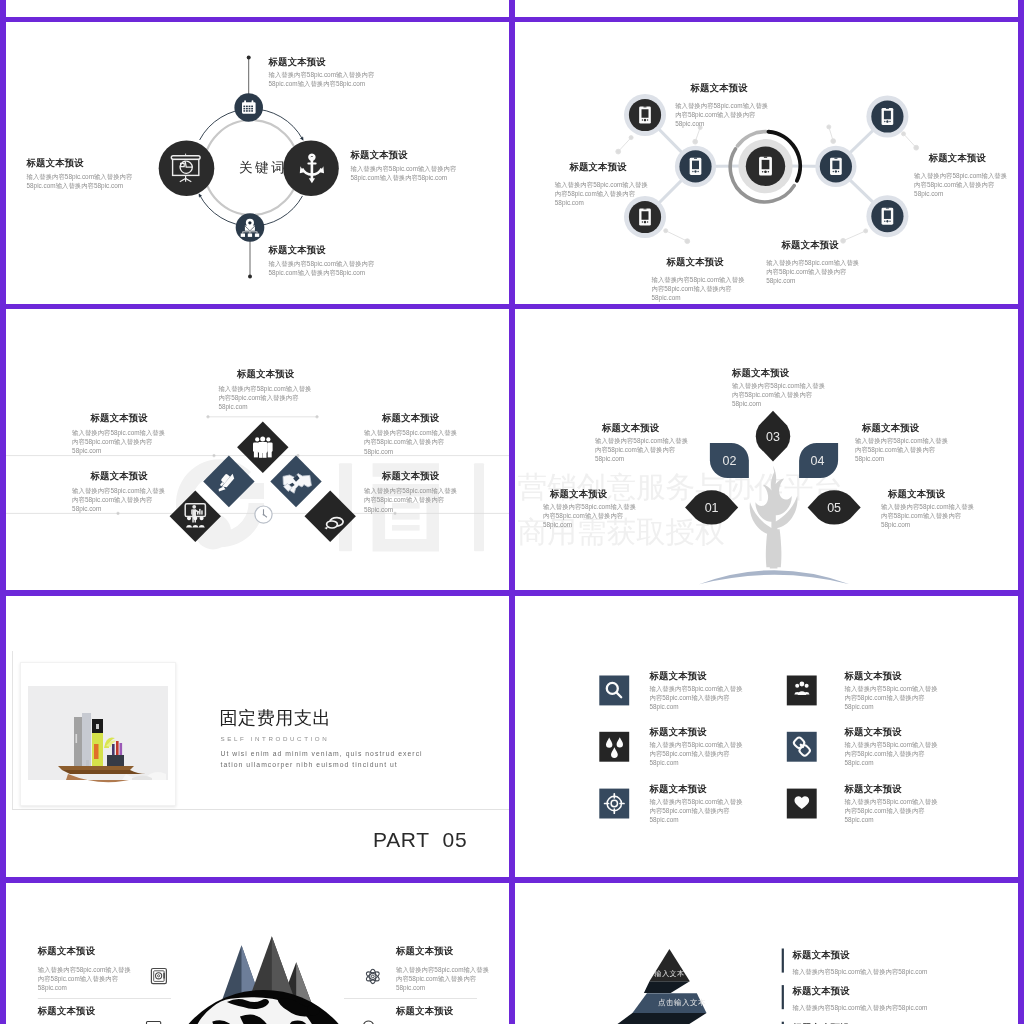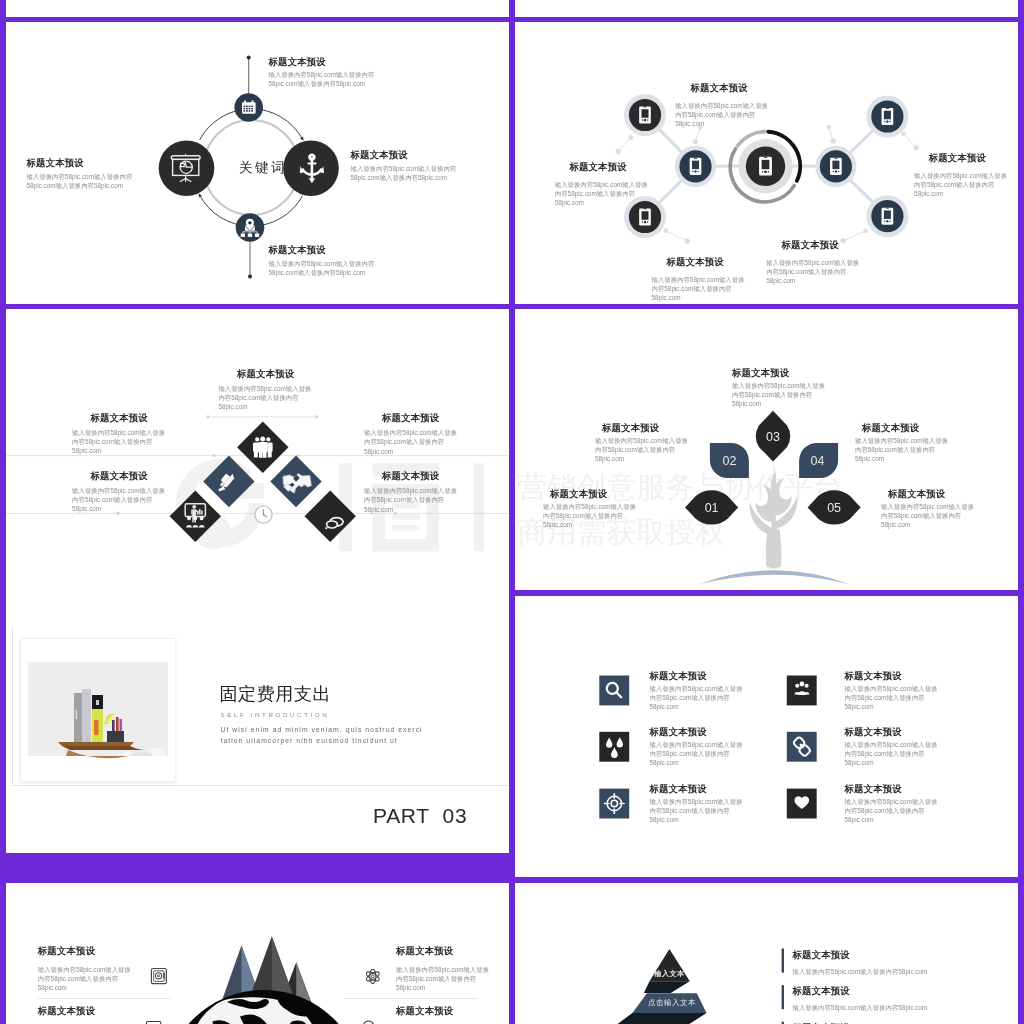--- a/index.html
+++ b/index.html
@@ -510,21 +510,21 @@
 </div>
 
 <div class="ttl" style="left:373px;top:179px;">标题文本预设</div>
 <div class="bdy" style="left:366px;top:193px;">
   <div>输入替换内容58pic.com输入替换</div>
         <div>内容58pic.com输入替换内容</div>
         <div>58pic.com</div>
 </div>
 </div>
 
-<div class="slide" style="left:6px;top:572px;width:503px;height:281px;">
+<div class="slide" style="left:6px;top:596px;width:503px;height:281px;">
 <div style="position:absolute;left:6px;top:55px;width:1px;height:158px;background:#e4e4e4;"></div>
 <div style="position:absolute;left:6px;top:213px;width:497px;height:1px;background:#e2e2e2;"></div>
 
 <div style="position:absolute;left:14px;top:66px;width:154px;height:142px;background:#fff;box-shadow:0 1px 3px rgba(0,0,0,.10);border:1px solid #f2f2f2;"></div>
 
 <svg width="140" height="94" viewBox="0 0 140 94" style="position:absolute;left:22px;top:90px;">
   <rect x="0" y="0" width="140" height="94" fill="#ededee"></rect>
   <g>
     <rect x="46" y="31" width="8" height="49" fill="#a2a2a2"></rect>
     <rect x="47.5" y="48" width="1.6" height="9" fill="#d9d9d9"></rect>
@@ -547,21 +547,21 @@
     <path d="M104 92 q12 -5 20 0 l0 2 l-20 0 z" fill="#e4e4e4"></path>
   </g>
 </svg>
 
 <div style="position:absolute;left:213.5px;top:110px;font-size:18px;color:#212121;letter-spacing:.6px;white-space:nowrap;">固定费用支出</div>
 <div style="position:absolute;left:214.5px;top:139px;font-size:6.2px;color:#8e8e8e;letter-spacing:2.6px;white-space:nowrap;">SELF INTRODUCTION</div>
 <div style="position:absolute;left:214.5px;top:152px;font-size:6.8px;color:#6b6b6b;letter-spacing:1.05px;line-height:11px;white-space:nowrap;">
   <div>Ut wisi enim ad minim veniam, quis nostrud exerci</div>
         <div>tation ullamcorper nibh euismod tincidunt ut</div>
 </div>
-<div style="position:absolute;left:367px;top:232px;font-size:21px;color:#2a2a2a;letter-spacing:.7px;white-space:pre;">PART  03</div>
+<div style="position:absolute;left:367px;top:232px;font-size:21px;color:#2a2a2a;letter-spacing:.7px;white-space:pre;">PART  05</div>
 </div>
 
 <div class="slide" style="left:515px;top:596px;width:503px;height:281px;">
 <svg width="503" height="281" viewBox="0 0 503 281">
   <rect x="84.3" y="79.5" width="29.9" height="29.9" fill="#36495e"></rect>
   <rect x="271.8" y="79.5" width="29.9" height="29.9" fill="#252525"></rect>
   <rect x="84.3" y="135.8" width="29.9" height="29.9" fill="#252525"></rect>
   <rect x="271.8" y="135.8" width="29.9" height="29.9" fill="#36495e"></rect>
   <rect x="84.3" y="192.6" width="29.9" height="29.9" fill="#36495e"></rect>
   <rect x="271.8" y="192.6" width="29.9" height="29.9" fill="#252525"></rect>
@@ -739,22 +739,22 @@
 
   <path d="M131.9 110.2 L181.8 110.2 L191.5 130.0 L117.4 130.0 Z" fill="#3b4f66"></path>
 
   <path d="M154.4 66.1 L174.8 98.3 L134.5 98.3 Z" fill="#262626"></path>
 
   <rect x="266.7" y="65.5" width="2.2" height="24.1" fill="#2b3a4a"></rect>
   <rect x="266.7" y="102.1" width="2.2" height="24.1" fill="#2b3a4a"></rect>
   <rect x="266.7" y="138.7" width="2.2" height="24.1" fill="#2b3a4a"></rect>
 </svg>
 
-<div style="position:absolute;left:134px;top:86px;width:41px;text-align:center;font-size:7.2px;color:#e8e8e8;letter-spacing:.4px;font-weight:bold;">输入文本</div>
-<div style="position:absolute;left:123px;top:114.5px;width:68px;text-align:center;font-size:7.6px;color:#e8e8e8;letter-spacing:.4px;">点击输入文本</div>
+<div style="position:absolute;left:134px;top:86px;width:41px;text-align:center;font-size:7.2px;color:#e8e8e8;letter-spacing:.4px;">输入文本</div>
+<div style="position:absolute;left:123px;top:114.5px;width:68px;text-align:right;font-size:7.6px;color:#e8e8e8;letter-spacing:.4px;">点击输入文本</div>
 
 <div class="ttl" style="left:277.5px;top:65.5px;">标题文本预设</div>
 <div class="bdy" style="left:277.5px;top:83.5px;">输入替换内容58pic.com输入替换内容58pic.com</div>
 <div class="ttl" style="left:277.5px;top:102.1px;">标题文本预设</div>
 <div class="bdy" style="left:277.5px;top:120.1px;">输入替换内容58pic.com输入替换内容58pic.com</div>
 <div class="ttl" style="left:277.5px;top:138.7px;">标题文本预设</div>
 
 </div>
 
 </div>

